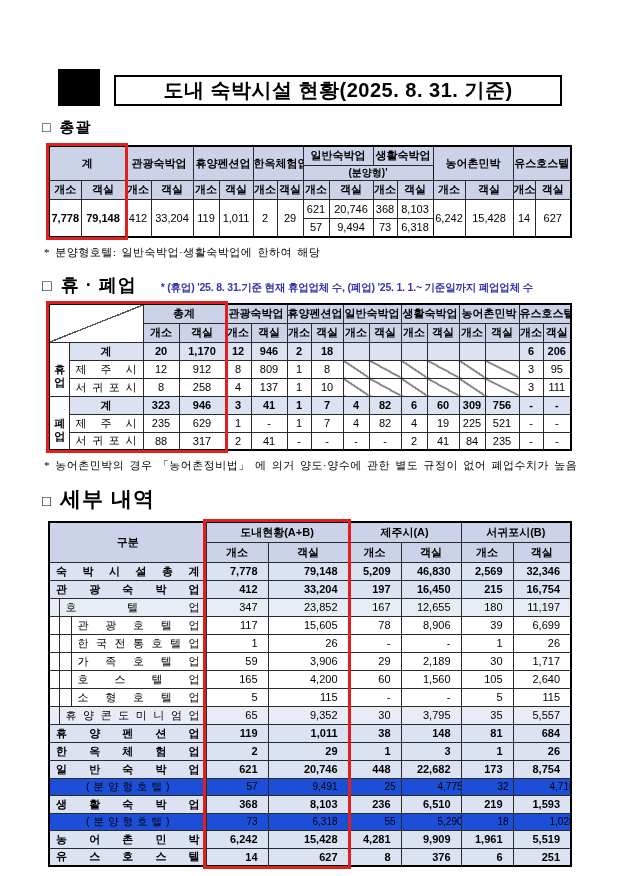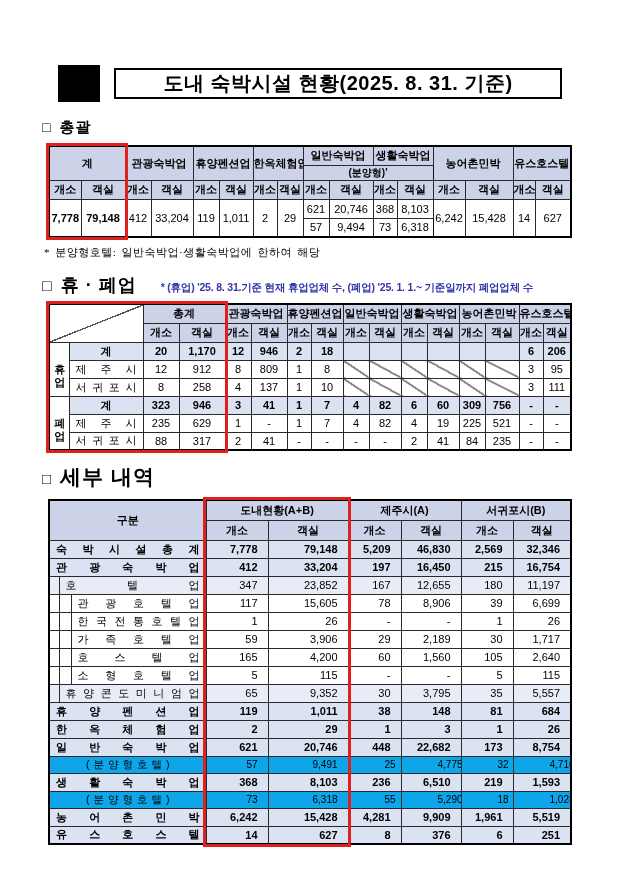--- a/index.html
+++ b/index.html
@@ -1,19 +1,19 @@
 <!DOCTYPE html>
 <html><head>
 <meta charset="utf-8">
 <style>
   html,body{margin:0;padding:0;background:#fff;}
   .page{position:relative;width:620px;height:876px;background:#fff;overflow:hidden;
         font-family:"Liberation Sans",sans-serif;color:#000;}
   
-  .title-row{display:flex;align-items:center;margin:60px 58px 0 58px;height:46px;}
+  .title-row{display:flex;align-items:flex-end;margin:60px 58px 0 58px;height:46px;}
   .title-square{width:42px;height:37px;background:#000;flex:0 0 auto;}
   .title-box{flex:1;margin-left:14px;border:2.5px solid #000;display:flex;align-items:center;justify-content:center;}
   .title-text{font-size:20px;font-weight:bold;letter-spacing:0.5px;white-space:nowrap;}
   
   .sec{display:flex;align-items:baseline;margin-left:42px;margin-right:40px;}
   .sec .sq{font-size:14px;margin-right:9px;font-weight:normal;}
   .h1t{font-size:15px;font-weight:bold;letter-spacing:1px;}
   .h2t{font-size:18px;font-weight:bold;letter-spacing:1px;}
   .h3t{font-size:21px;font-weight:bold;letter-spacing:1px;}
   .note-blue{font-size:10.5px;font-weight:bold;color:#3535ac;margin-left:24px;letter-spacing:-0.2px;white-space:nowrap;}
@@ -33,21 +33,21 @@
   .side{background:#fff;}
   .vert{writing-mode:vertical-lr;text-orientation:upright;font-weight:bold;font-size:11px;letter-spacing:2px;margin:0 auto;}
   tr.em td{background:#dbe2f2;font-weight:bold;}
   tr.em td.side{background:#fff;}
   tr.sect>td{border-top:1.8px solid #000;}
   
   tr.r1>td{background:#dbe2f2;border-top:1.5px solid #000;}
   tr.r1 .lbl,tr.r1 .num3{font-weight:bold;}
   tr.r2>td{background:#e8ecf7;}
   tr.r3>td{background:#fff;}
-  tr.rsub>td{background:#0ea5e9;padding-left:36px;}
+  tr.rsub>td{background:#1d4ed8;padding-left:36px;}
   .lbl{text-align:left;}
   .num3{text-align:right;padding-right:10px;}
   tr.rsub .num3{font-size:10px;}
   .sublbl{font-size:10.5px;letter-spacing:4px;padding-left:30px;text-align:left;}
 </style>
 </head>
 <body>
 
 <div class="page">
 
@@ -335,20 +335,21 @@
             <td class="gl">84</td>
             <td class="">235</td>
             <td class="gl">-</td>
             <td class="">-</td>
           </tr>
         </tbody>
     </table>
     <div class="redbox" style="left:-2px;top:-2px;width:182px;height:calc(100% + 4px);"></div>
   </div>
 
+  <div class="footnote" style="margin-top:7px;">* 농어촌민박의 경우 「농어촌정비법」 에 의거 양도·양수에 관한 별도 규정이 없어 폐업수치가 높음</div>
 
   <div class="sec" style="margin-top:12px;">
     <span class="sq" style="font-size:15px;">□</span>
     <span class="h3t">세부 내역</span>
   </div>
 
   <div class="twrap" style="margin-top:8px;">
     <table>
       <colgroup>
         <col style="width:10px">

